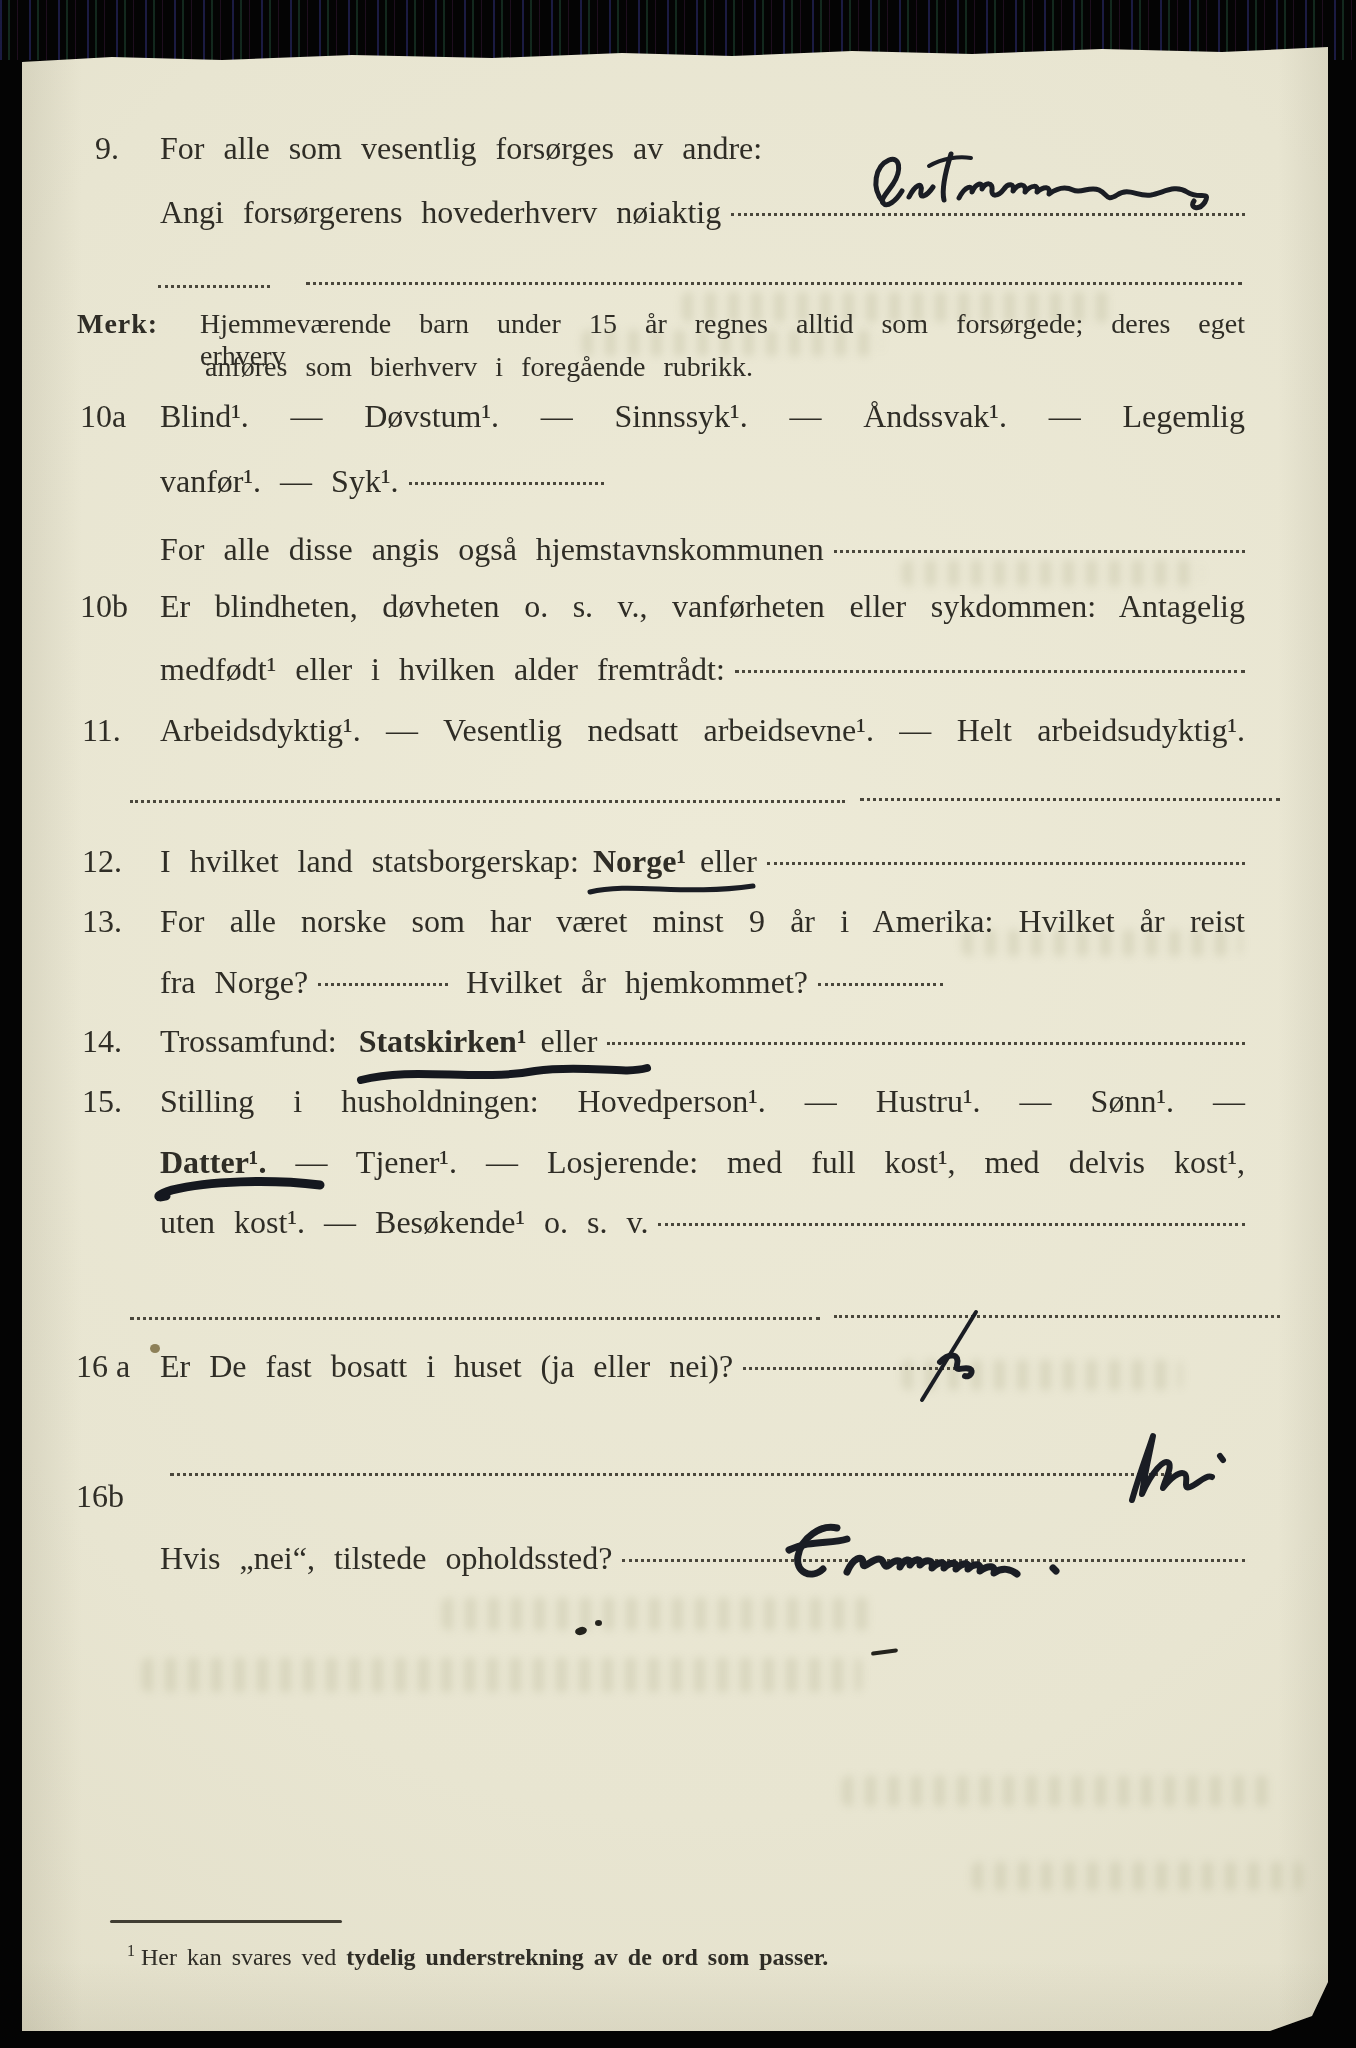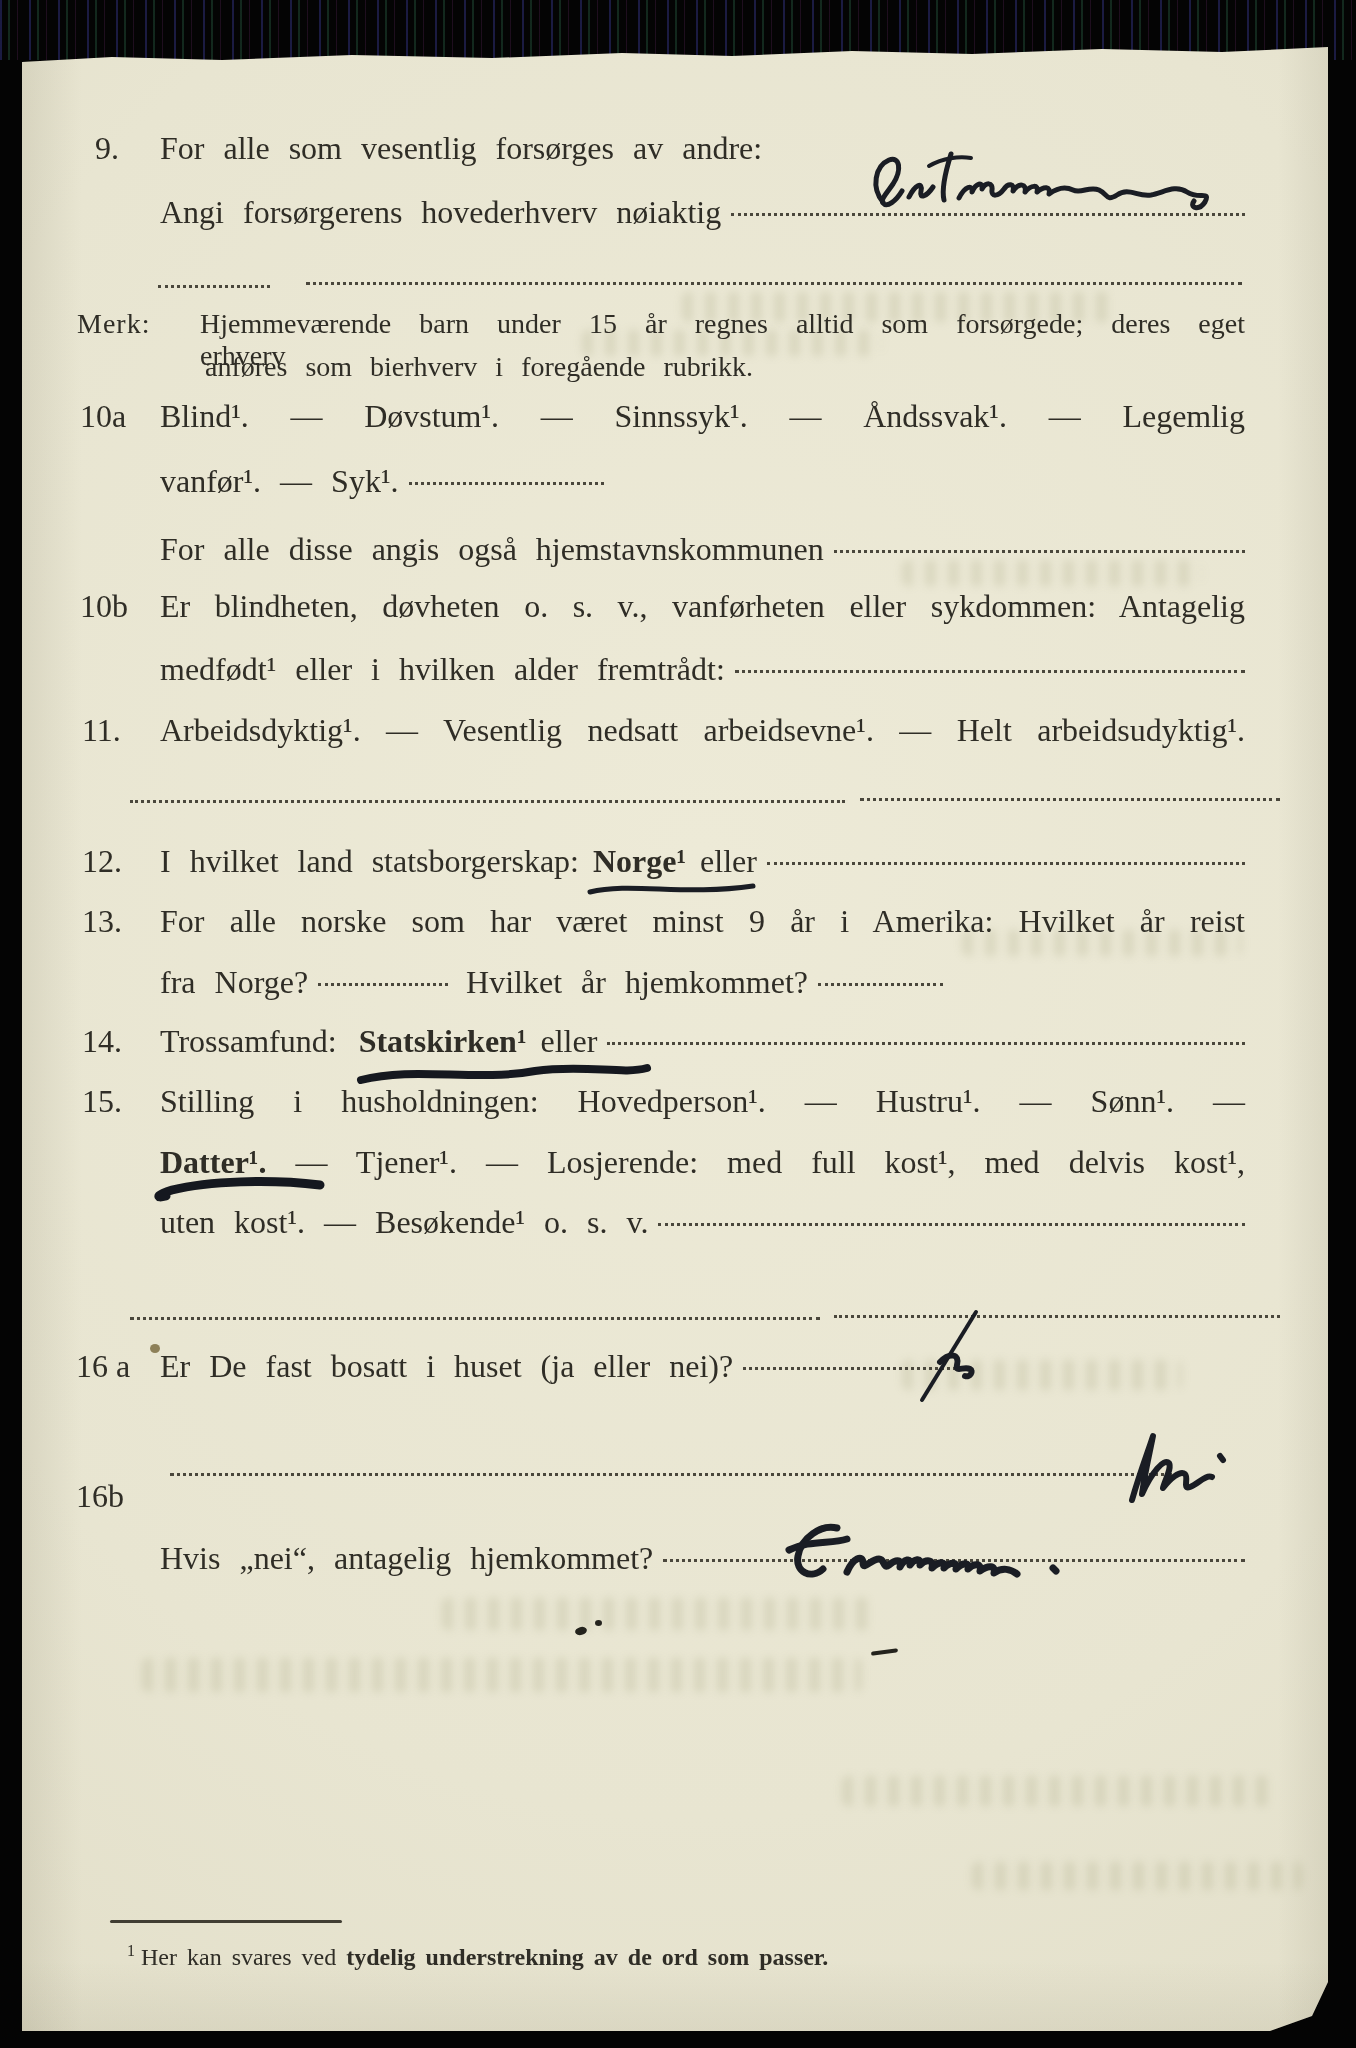--- a/index.html
+++ b/index.html
@@ -33,21 +33,21 @@
        font-size:32px;word-spacing:11px;white-space:nowrap;}
   .row.autow{width:auto;justify-content:flex-end;}
   .row span{display:inline-block;}
   .just{display:block;text-align:justify;text-align-last:justify;white-space:normal;}
   .num{position:absolute;font-size:32px;}
   .leader{flex:1 1 auto;border-bottom:3px dotted #4a473c;position:relative;top:-7px;
           margin-left:10px;min-width:26px;height:2px;}
   .leader.fixed{flex:0 0 auto;}
   .sep{position:absolute;border-bottom:3px dotted #4a473c;height:2px;}
   .merk{font-size:28px;}
-  .merklabel{font-weight:normal;letter-spacing:1px;}
+  .merklabel{font-weight:bold;letter-spacing:1px;}
   .gap{width:14px;}
   .ulwrap{position:relative;display:inline-block;font-weight:bold;}
   .ulwrap svg{position:absolute;overflow:visible;}
   .hw{position:absolute;overflow:visible;}
   .hw path{fill:none;stroke:#1a1d24;stroke-linecap:round;stroke-linejoin:round;}
   .foot{position:absolute;font-size:24px;word-spacing:4px;white-space:nowrap;}
   .foot b{font-weight:bold;}
   .footrule{position:absolute;height:3px;background:#413e33;border-radius:2px;}
   .speck{position:absolute;background:#24231d;border-radius:50%;}
   .ghost{position:absolute;opacity:.33;filter:blur(4px);border-radius:6px;
@@ -193,21 +193,21 @@
 
   <span class="num" style="left:54px;top:1478px">16b</span>
   <div class="row autow" style="top:1478px;width:1012px">
     <span class="leader"></span>
   </div>
   <svg class="hw" style="left:1098px;top:1428px" width="135" height="90" viewBox="0 0 135 90" role="img" aria-label="Nei">
     <path stroke-width="6" d="M12,72 C20,44 30,18 33,8 C29,28 24,50 22,66 C32,44 44,30 49,35 C52,40 45,52 43,60 C50,51 60,42 65,46 C69,50 62,62 70,59 C78,56 86,46 92,49"></path>
     <path stroke-width="6" d="M100,28 l3,4"></path>
   </svg>
   <div class="row" style="top:1540px">
-    <span>Hvis „nei“, antagelig hjemkommet?</span>
+    <span>Hvis „nei“, tilstede opholdssted?</span>
     <span class="leader"></span>
   </div>
   <svg class="hw" style="left:763px;top:1516px" width="350" height="90" viewBox="0 0 350 90" role="img" aria-label="Hamar">
     <path stroke-width="7" d="M52,12 C36,8 16,22 13,40 C10,56 26,64 38,53"></path>
     <path stroke-width="7" d="M4,34 C24,24 46,28 62,23"></path>
     <path stroke-width="7" d="M62,56 C68,42 78,38 78,47 C78,55 86,43 94,43 C100,43 98,54 104,49 C110,44 117,42 115,51 C119,43 127,41 125,49 C129,43 137,41 135,49 C141,43 149,43 147,52 C153,46 161,44 159,52 C165,46 173,45 171,53 C177,47 185,45 183,53 C189,47 197,47 195,55 C203,49 211,49 209,57 C217,51 226,53 232,58"></path>
     <path stroke-width="7" d="M268,52 l3,3"></path>
   </svg>
 
   <div class="speck" style="left:553px;top:1627px;width:12px;height:8px;transform:rotate(-15deg)"></div>

